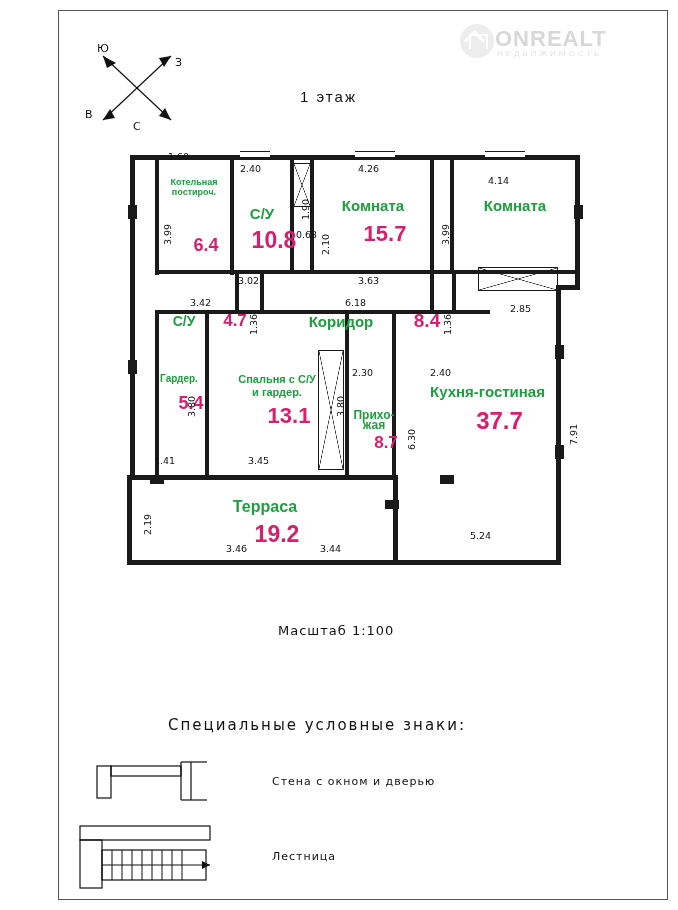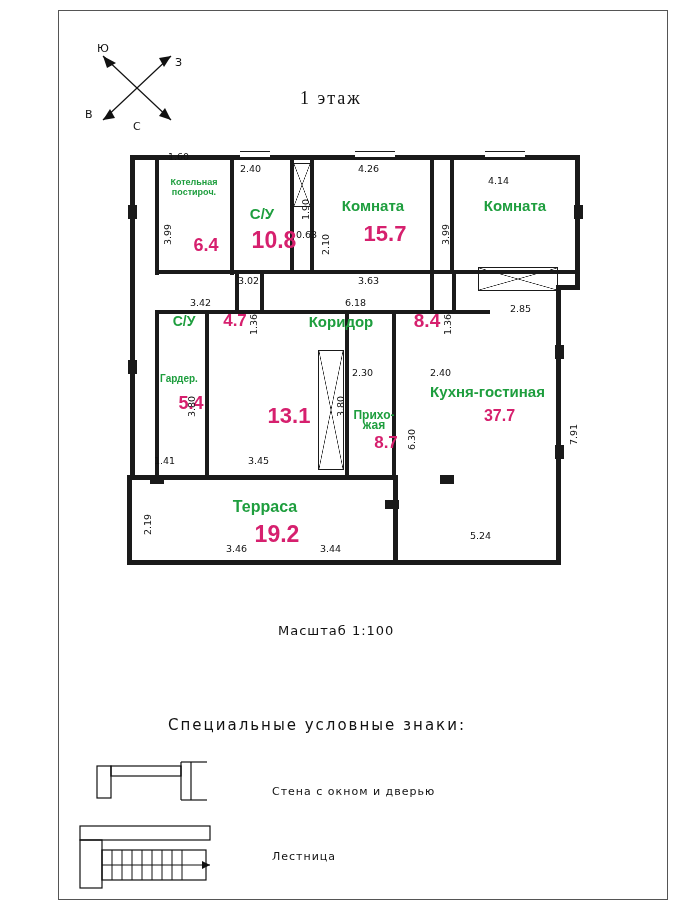--- a/index.html
+++ b/index.html
@@ -11,21 +11,21 @@
   .wm-sub{position:absolute;left:42px;top:27px;font-size:8px;letter-spacing:3px;color:#e2e2e2;font-family:"Liberation Sans",sans-serif;}
   .wm-logo{position:absolute;left:5px;top:2px;width:34px;height:34px;border-radius:50%;background:#ededed;}
   .wm-logo:after{content:"";position:absolute;left:9px;top:10px;width:15px;height:13px;border:2px solid #fff;border-bottom:none;transform:none;}
   .wm-logo:before{content:"";position:absolute;left:7px;top:9px;width:12px;height:12px;border-left:3px solid #fff;border-top:3px solid #fff;transform:rotate(45deg);}
 
   
   .compass{position:absolute;left:85px;top:42px;width:110px;height:95px;}
   .compass svg{position:absolute;left:0;top:0;}
   .compass .lab{position:absolute;font-size:11px;color:#111;font-family:"DejaVu Sans",sans-serif;}
 
-  .title{position:absolute;left:300px;top:88px;font-size:18px;letter-spacing:2px;color:#111;font-family:Liberation Serif, serif;}
+  .title{position:absolute;left:300px;top:88px;font-size:15px;letter-spacing:2px;color:#111;font-family:Liberation Sans, sans-serif;}
   .scale{position:absolute;left:278px;top:623px;font-size:13px;letter-spacing:1px;color:#111;}
   .legend-title{position:absolute;left:168px;top:716px;font-size:15px;letter-spacing:2px;color:#111;}
   .legend-item{position:absolute;font-size:11px;letter-spacing:1px;color:#111;}
 
   
   .plan{position:absolute;left:130px;top:145px;width:460px;height:430px;}
   .wall{position:absolute;background:#1a1a1a;}
   .rname{position:absolute;color:#1e9e3e;font-weight:bold;font-family:"Liberation Sans",sans-serif;text-align:center;}
   .rarea{position:absolute;color:#d6206e;font-weight:bold;font-family:"Liberation Sans",sans-serif;text-align:center;padding-left:12px;}
   .dim{position:absolute;font-size:9.5px;color:#111;font-family:"DejaVu Sans",sans-serif;}
@@ -35,20 +35,25 @@
   .xbox:before{background:linear-gradient(to top right,transparent calc(50% - 0.6px),#1a1a1a 50%,transparent calc(50% + 0.6px));}
   .xbox:after{background:linear-gradient(to bottom right,transparent calc(50% - 0.6px),#1a1a1a 50%,transparent calc(50% + 0.6px));}
 </style>
 </head>
 <body>
 
 <div id="sheet">
 
   <div class="frame"></div>
 
+  <div class="wm">
+    <div class="wm-logo"></div>
+    <div class="wm-text">ONREALT</div>
+    <div class="wm-sub">НЕДВИЖИМОСТЬ</div>
+  </div>
 
   <div class="compass">
     <svg width="110" height="95">
       <line x1="18" y1="78" x2="86" y2="14" stroke="#111" stroke-width="1.2"></line>
       <line x1="18" y1="14" x2="86" y2="78" stroke="#111" stroke-width="1.2"></line>
       <polygon points="86,14 74,16 79,25" fill="#111"></polygon>
       <polygon points="18,78 30,76 25,67" fill="#111"></polygon>
       <polygon points="18,14 22,26 31,21" fill="#111"></polygon>
       <polygon points="86,78 74,74 80,66" fill="#111"></polygon>
     </svg>
@@ -130,30 +135,34 @@
 
     <div class="rname" style="left:32px;top:168px;width:44px;font-size:14px;">С/У</div>
     <div class="rarea" style="left:76px;top:166px;width:34px;font-size:17px;">4.7</div>
 
     <div class="rname" style="left:158px;top:168px;width:106px;font-size:15px;">Коридор</div>
     <div class="rarea" style="left:262px;top:165px;width:46px;font-size:19px;">8.4</div>
 
     <div class="rname" style="left:22px;top:228px;width:54px;font-size:10px;">Гардер.</div>
     <div class="rarea" style="left:22px;top:248px;width:54px;font-size:18px;">5.4</div>
 
+    <div class="rname" style="left:82px;top:228px;width:130px;font-size:11px;line-height:13px;">
+      <span>Спальня с С/У</span><br>
+      <span>и гардер.</span>
+    </div>
     <div class="rarea" style="left:82px;top:258px;width:130px;font-size:22px;">13.1</div>
 
     <div class="rname" style="left:222px;top:265px;width:44px;font-size:12px;line-height:10px;">
       <span>Прихо-</span><br>
       <span>жая</span>
     </div>
     <div class="rarea" style="left:222px;top:288px;width:44px;font-size:17px;">8.7</div>
 
     <div class="rname" style="left:285px;top:238px;width:145px;font-size:15px;">Кухня-гостиная</div>
-    <div class="rarea" style="left:285px;top:262px;width:145px;font-size:16px;">37.7</div>
+    <div class="rarea" style="left:285px;top:262px;width:145px;font-size:24px;">37.7</div>
 
     <div class="rname" style="left:70px;top:353px;width:130px;font-size:16px;">Терраса</div>
     <div class="rarea" style="left:70px;top:376px;width:130px;font-size:23px;">19.2</div>
 
     <div class="dim" style="left:38px;top:-5px;margin-top:11px;">1.60</div>
     <div class="dim" style="left:110px;top:18px;">2.40</div>
     <div class="dim" style="left:228px;top:18px;">4.26</div>
     <div class="dim" style="left:358px;top:18px;margin-top:12px;">4.14</div>
 
     <div class="dimv" style="left:32px;top:100px;">3.99</div>
@@ -193,21 +202,21 @@
   <div class="legend-title">Специальные условные знаки:</div>
 
   <svg style="position:absolute;left:95px;top:760px;" width="120" height="45">
     <rect x="2" y="6" width="14" height="32" fill="none" stroke="#111" stroke-width="1.2"></rect>
     <rect x="16" y="6" width="70" height="10" fill="none" stroke="#111" stroke-width="1.2"></rect>
     <line x1="86" y1="2" x2="86" y2="40" stroke="#111" stroke-width="1.2"></line>
     <line x1="96" y1="2" x2="96" y2="40" stroke="#111" stroke-width="1.2"></line>
     <line x1="86" y1="2" x2="112" y2="2" stroke="#111" stroke-width="1.2"></line>
     <line x1="86" y1="40" x2="112" y2="40" stroke="#111" stroke-width="1.2"></line>
   </svg>
-  <div class="legend-item" style="left:272px;top:775px;margin-top:10px;">Стена с окном и дверью</div>
+  <div class="legend-item" style="left:272px;top:775px;">Стена с окном и дверью</div>
 
   <svg style="position:absolute;left:78px;top:822px;" width="140" height="70">
     <rect x="2" y="4" width="130" height="14" fill="none" stroke="#111" stroke-width="1.2"></rect>
     <rect x="2" y="18" width="22" height="48" fill="none" stroke="#111" stroke-width="1.2"></rect>
     <rect x="24" y="28" width="104" height="30" fill="none" stroke="#111" stroke-width="1.2"></rect>
     <line x1="34" y1="28" x2="34" y2="58" stroke="#111" stroke-width="1"></line>
     <line x1="44" y1="28" x2="44" y2="58" stroke="#111" stroke-width="1"></line>
     <line x1="54" y1="28" x2="54" y2="58" stroke="#111" stroke-width="1"></line>
     <line x1="64" y1="28" x2="64" y2="58" stroke="#111" stroke-width="1"></line>
     <line x1="74" y1="28" x2="74" y2="58" stroke="#111" stroke-width="1"></line>

